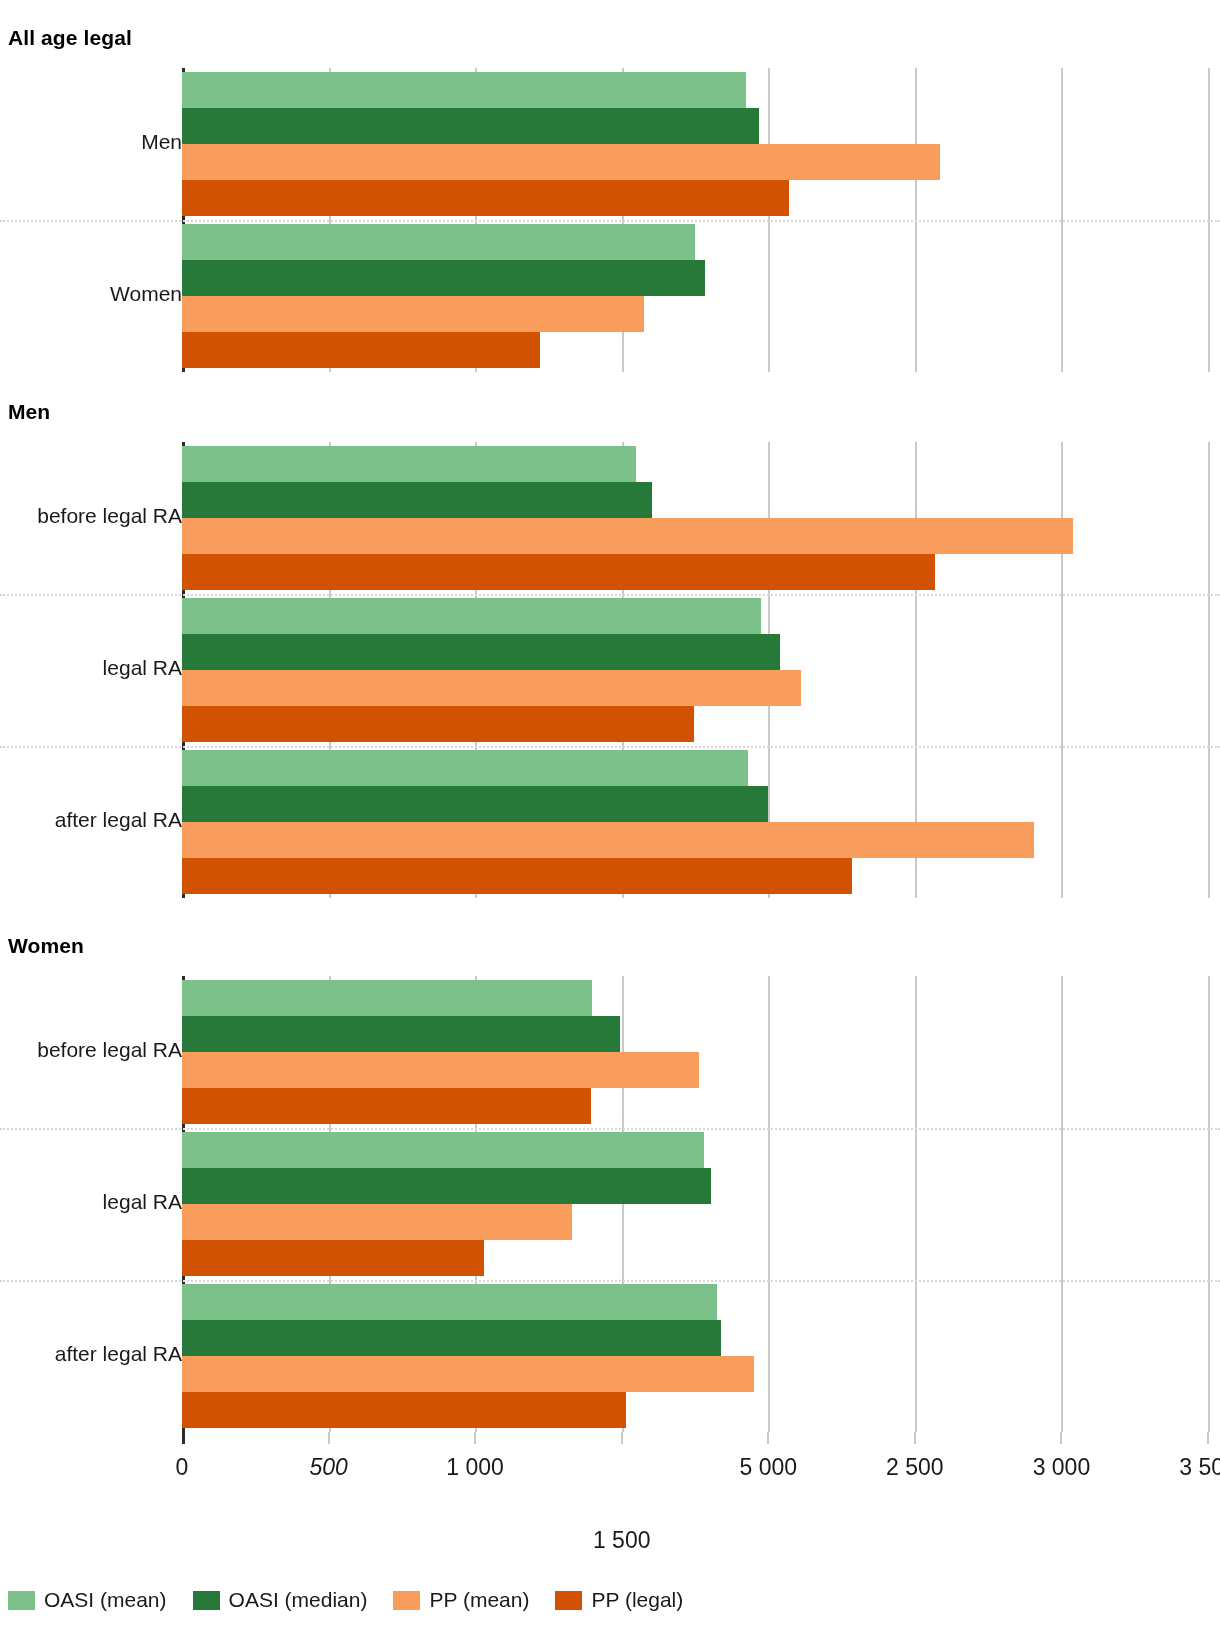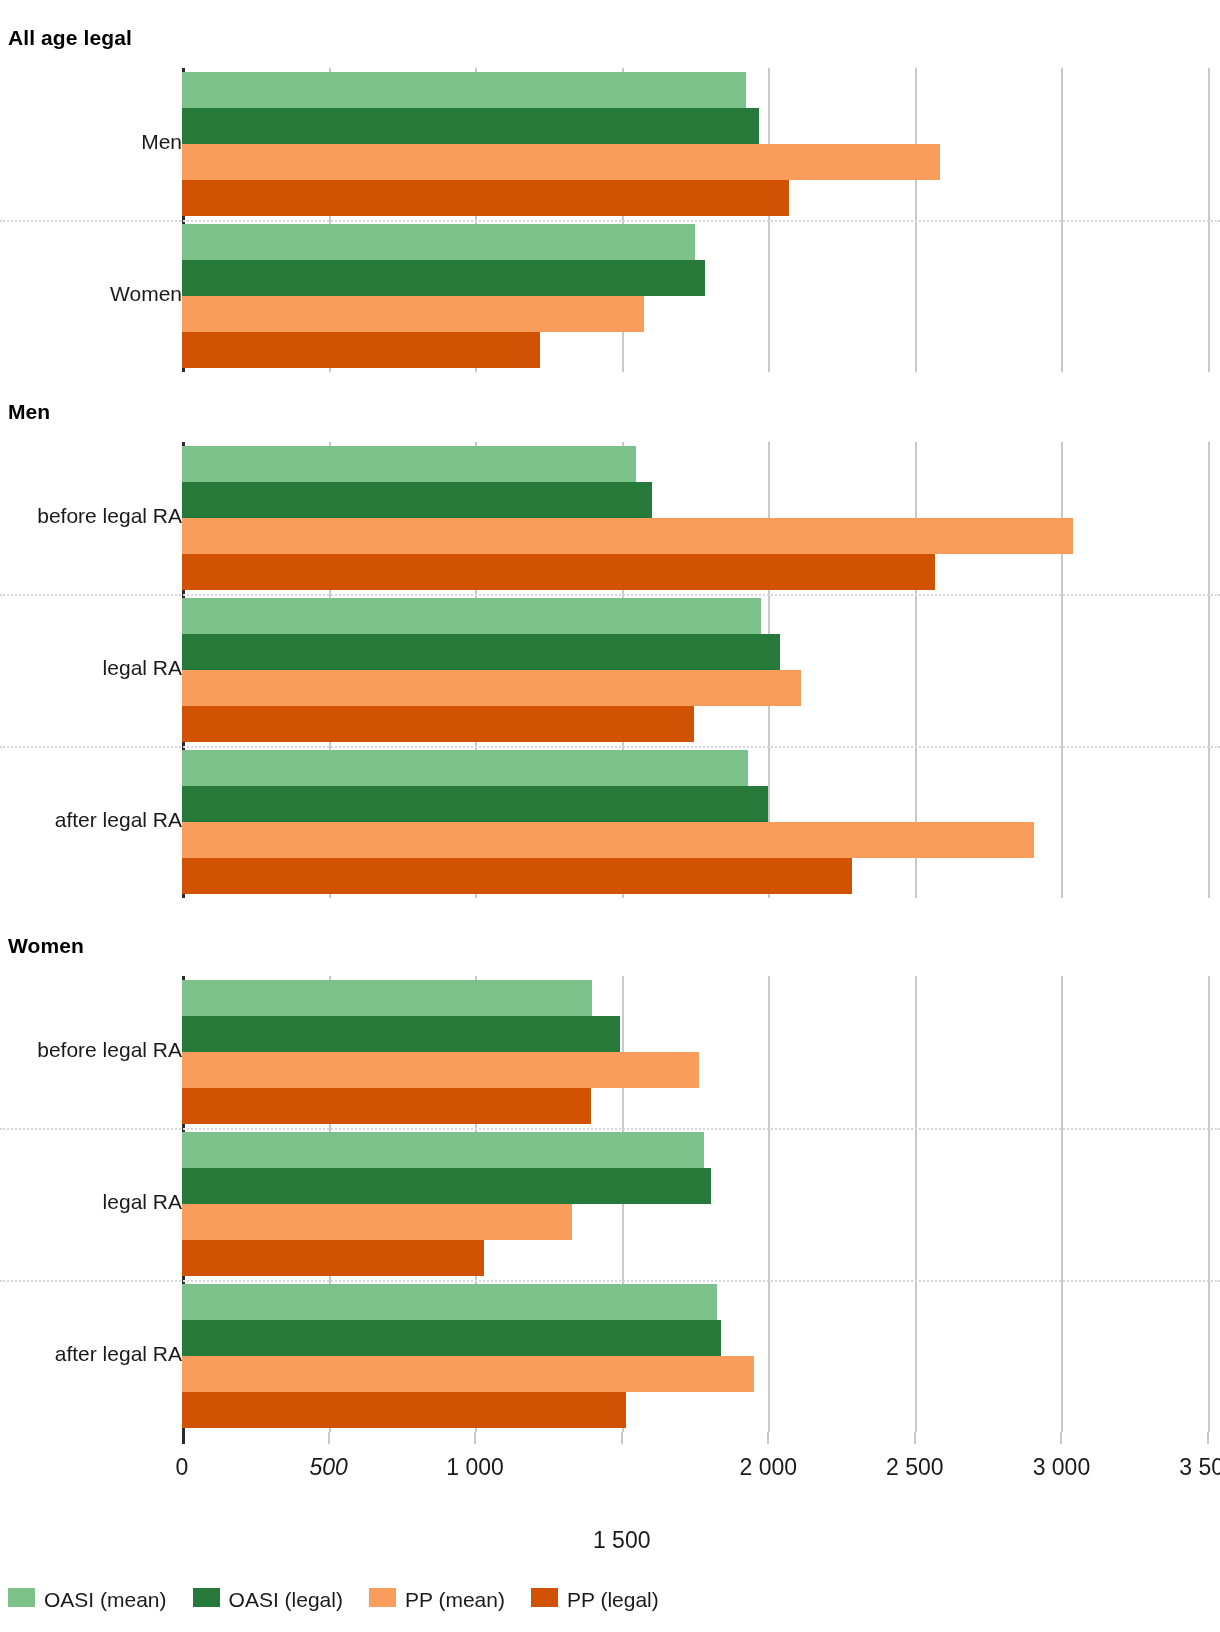--- a/index.html
+++ b/index.html
@@ -95,21 +95,21 @@
   .tick-mark.zero { background: #2b2b2b; width: 3px; }
 
   .legend {
     position: absolute;
     left: 8px;
     top: 1588px;
     display: flex;
     align-items: center;
     gap: 26px;
   }
-  .legend-item { display: flex; gap: 9px; }
+  .legend-item { display: flex; align-items: center; gap: 9px; }
   .legend-swatch { width: 27px; height: 19px; display: block; }
   .legend-label { font-size: 21px; color: #1a1a1a; white-space: nowrap; }
 </style>
 </head>
 <body>
 
 <div id="root">
 
   <div class="panel-title" style="left:8px; top:26px;">All age legal</div>
 
@@ -220,37 +220,37 @@
   <div id="xaxis-layer">
       <div class="tick-mark zero" style="left: 182px; top: 1432px;"></div>
       <div class="tick-label" style="left: 182px; top: 1454px;">0</div>
       <div class="tick-mark" style="left: 327.571px; top: 1432px;"></div>
       <div class="tick-label" style="left: 328.571px; top: 1454px; font-style: italic;">500</div>
       <div class="tick-mark" style="left: 474.143px; top: 1432px;"></div>
       <div class="tick-label" style="left: 475.143px; top: 1454px;">1 000</div>
       <div class="tick-mark" style="left: 620.714px; top: 1432px;"></div>
       <div class="tick-label" style="left: 621.714px; top: 1527px;">1 500</div>
       <div class="tick-mark" style="left: 767.286px; top: 1432px;"></div>
-      <div class="tick-label" style="left: 768.286px; top: 1454px;">2 000</div>
+      <div class="tick-label" style="left: 768.286px; top: 1454px;">5 000</div>
       <div class="tick-mark" style="left: 913.857px; top: 1432px;"></div>
       <div class="tick-label" style="left: 914.857px; top: 1454px; text-align: center;">2 500</div>
       <div class="tick-mark" style="left: 1060.43px; top: 1432px;"></div>
       <div class="tick-label" style="left: 1061.43px; top: 1454px;">3 000</div>
       <div class="tick-mark" style="left: 1207px; top: 1432px;"></div>
       <div class="tick-label" style="left: 1208px; top: 1454px;">3 500</div>
     </div>
 
   <div class="legend" id="legend">
       <div class="legend-item">
         <span class="legend-swatch" style="background: rgb(124, 192, 138);"></span>
         <span class="legend-label">OASI (mean)</span>
       </div>
       <div class="legend-item">
         <span class="legend-swatch" style="background: rgb(39, 121, 58);"></span>
-        <span class="legend-label">OASI (legal)</span>
+        <span class="legend-label">OASI (median)</span>
       </div>
       <div class="legend-item">
         <span class="legend-swatch" style="background: rgb(248, 157, 92);"></span>
         <span class="legend-label">PP (mean)</span>
       </div>
       <div class="legend-item">
         <span class="legend-swatch" style="background: rgb(208, 82, 2);"></span>
         <span class="legend-label">PP (legal)</span>
       </div>
     </div>

